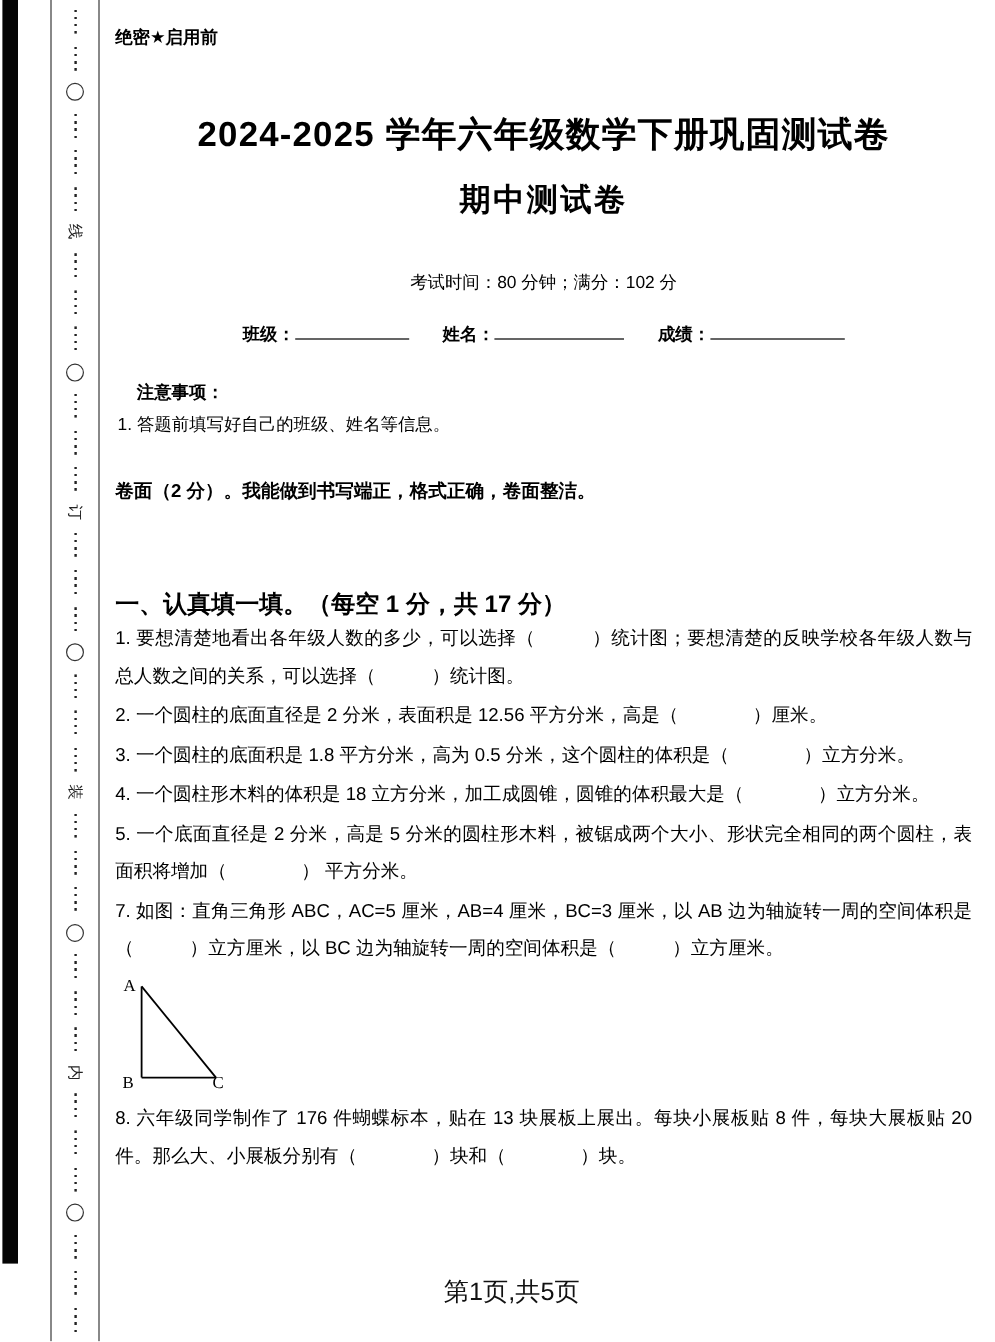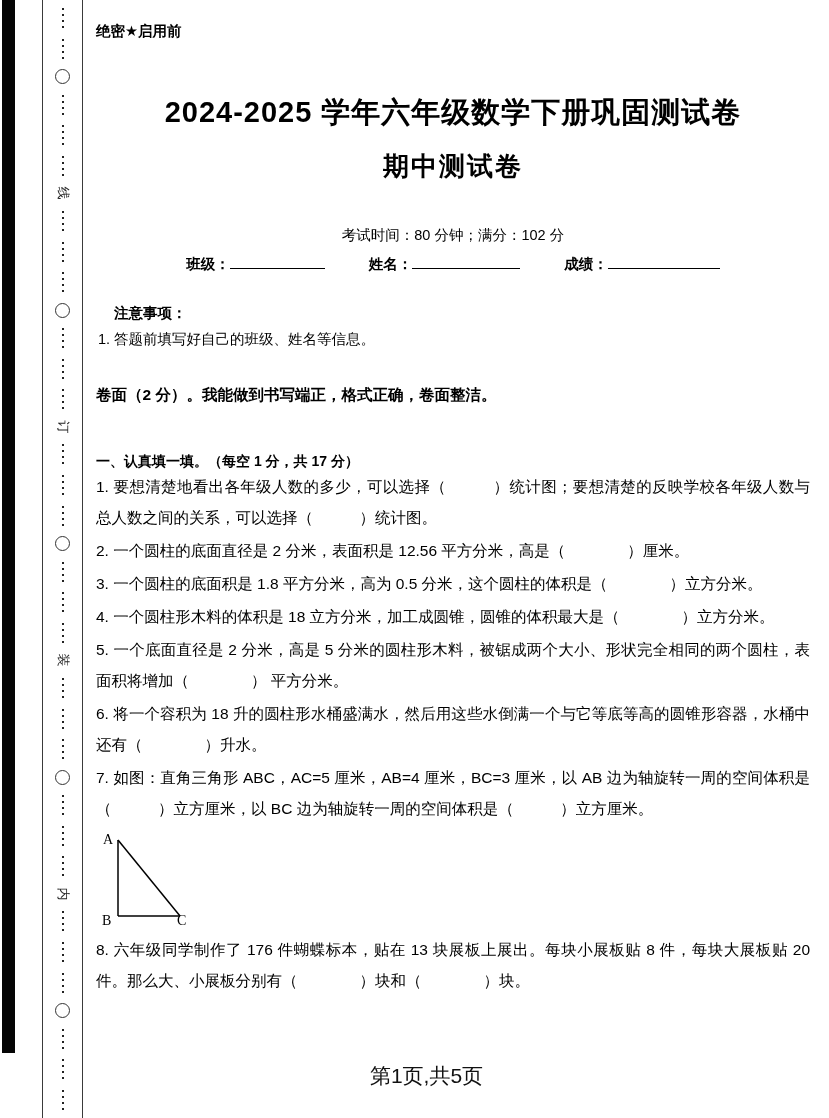--- a/index.html
+++ b/index.html
@@ -22,27 +22,27 @@
   .bind-dots { width:2px; height:20px;
     background-image:repeating-linear-gradient(to bottom,#222 0px,#222 2px,transparent 2px,transparent 6px); }
   .bind-circle { width:13px; height:13px; border:1.5px solid #333; border-radius:50%; background:#fff; box-sizing:content-box; }
   .bind-char { font-size:13px; color:#222; transform:rotate(90deg); line-height:14px; }
   
   .content { position:absolute; left:96px; top:0; width:714px; }
   .secrecy { margin-top:22px; font-weight:bold; font-size:14.5px; }
   .title1 { margin-top:52px; text-align:center; font-size:29px; font-weight:800; letter-spacing:1px; }
   .title2 { margin-top:16px; text-align:center; font-size:26px; font-weight:800; letter-spacing:2px; }
   .exam-info { margin-top:42px; text-align:center; font-size:14.5px; font-weight:500; }
-  .fields-row { margin-top:9px; display:flex; justify-content:center; gap:44px; font-weight:bold; font-size:14.5px; align-items:flex-end; }
+  .fields-row { margin-top:23px; display:flex; justify-content:center; gap:28px; font-weight:bold; font-size:14.5px; align-items:flex-end; }
   .field { white-space:nowrap; }
   .blank-line { display:inline-block; width:95px; height:14px; border-bottom:1.5px solid #000; vertical-align:baseline; }
   .notice-heading { margin-top:30px; margin-left:18px; font-weight:bold; font-size:14.5px; }
   .notice-item { margin:7px 0 0 2px; font-size:14.5px; }
   .paper-note { margin-top:36px; font-weight:bold; font-size:15.5px; }
-  .sec-heading { margin-top:47px; font-weight:bold; font-size:14px; }
+  .sec-heading { margin-top:70px; font-weight:bold; font-size:20px; }
   .questions { }
   .question { margin:0 0 2px 0; font-size:15.5px; line-height:31px; text-align:justify; }
   .figure { margin:4px 0 2px 0; }
   .figure text { font-family:"Liberation Serif","DejaVu Serif",serif; font-size:14px; fill:#000; }
   .footer { position:absolute; left:12px; bottom:28px; width:100%; text-align:center; font-size:21px; color:#111; }
 </style>
 </head>
 <body>
 
 <div class="page">
@@ -113,21 +113,20 @@
     <div class="paper-note">卷面（2 分）。我能做到书写端正，格式正确，卷面整洁。</div>
 
     <div class="sec-heading">一、认真填一填。（每空 1 分，共 17 分）</div>
 
     <div class="questions">
       <p class="question">1. 要想清楚地看出各年级人数的多少，可以选择（　　　）统计图；要想清楚的反映学校各年级人数与总人数之间的关系，可以选择（　　　）统计图。</p>
       <p class="question">2. 一个圆柱的底面直径是 2 分米，表面积是 12.56 平方分米，高是（　　　　）厘米。</p>
       <p class="question">3. 一个圆柱的底面积是 1.8 平方分米，高为 0.5 分米，这个圆柱的体积是（　　　　）立方分米。</p>
       <p class="question">4. 一个圆柱形木料的体积是 18 立方分米，加工成圆锥，圆锥的体积最大是（　　　　）立方分米。</p>
       <p class="question">5. 一个底面直径是 2 分米，高是 5 分米的圆柱形木料，被锯成两个大小、形状完全相同的两个圆柱，表面积将增加（　　　　） 平方分米。</p>
-      <p class="question">6. 将一个容积为 18 升的圆柱形水桶盛满水，然后用这些水倒满一个与它等底等高的圆锥形容器，水桶中还有（　　　　）升水。</p>
       <p class="question">7. 如图：直角三角形 ABC，AC=5 厘米，AB=4 厘米，BC=3 厘米，以 AB 边为轴旋转一周的空间体积是（　　　）立方厘米，以 BC 边为轴旋转一周的空间体积是（　　　）立方厘米。</p>
 
       <div class="figure">
         <svg width="110" height="100" viewBox="0 0 110 100">
           <line x1="22" y1="12" x2="22" y2="88" stroke="#000" stroke-width="1.5"></line>
           <line x1="22" y1="88" x2="84" y2="88" stroke="#000" stroke-width="1.5"></line>
           <line x1="22" y1="12" x2="84" y2="88" stroke="#000" stroke-width="1.5"></line>
           <text x="7" y="16">A</text>
           <text x="6" y="97">B</text>
           <text x="81" y="97">C</text>

